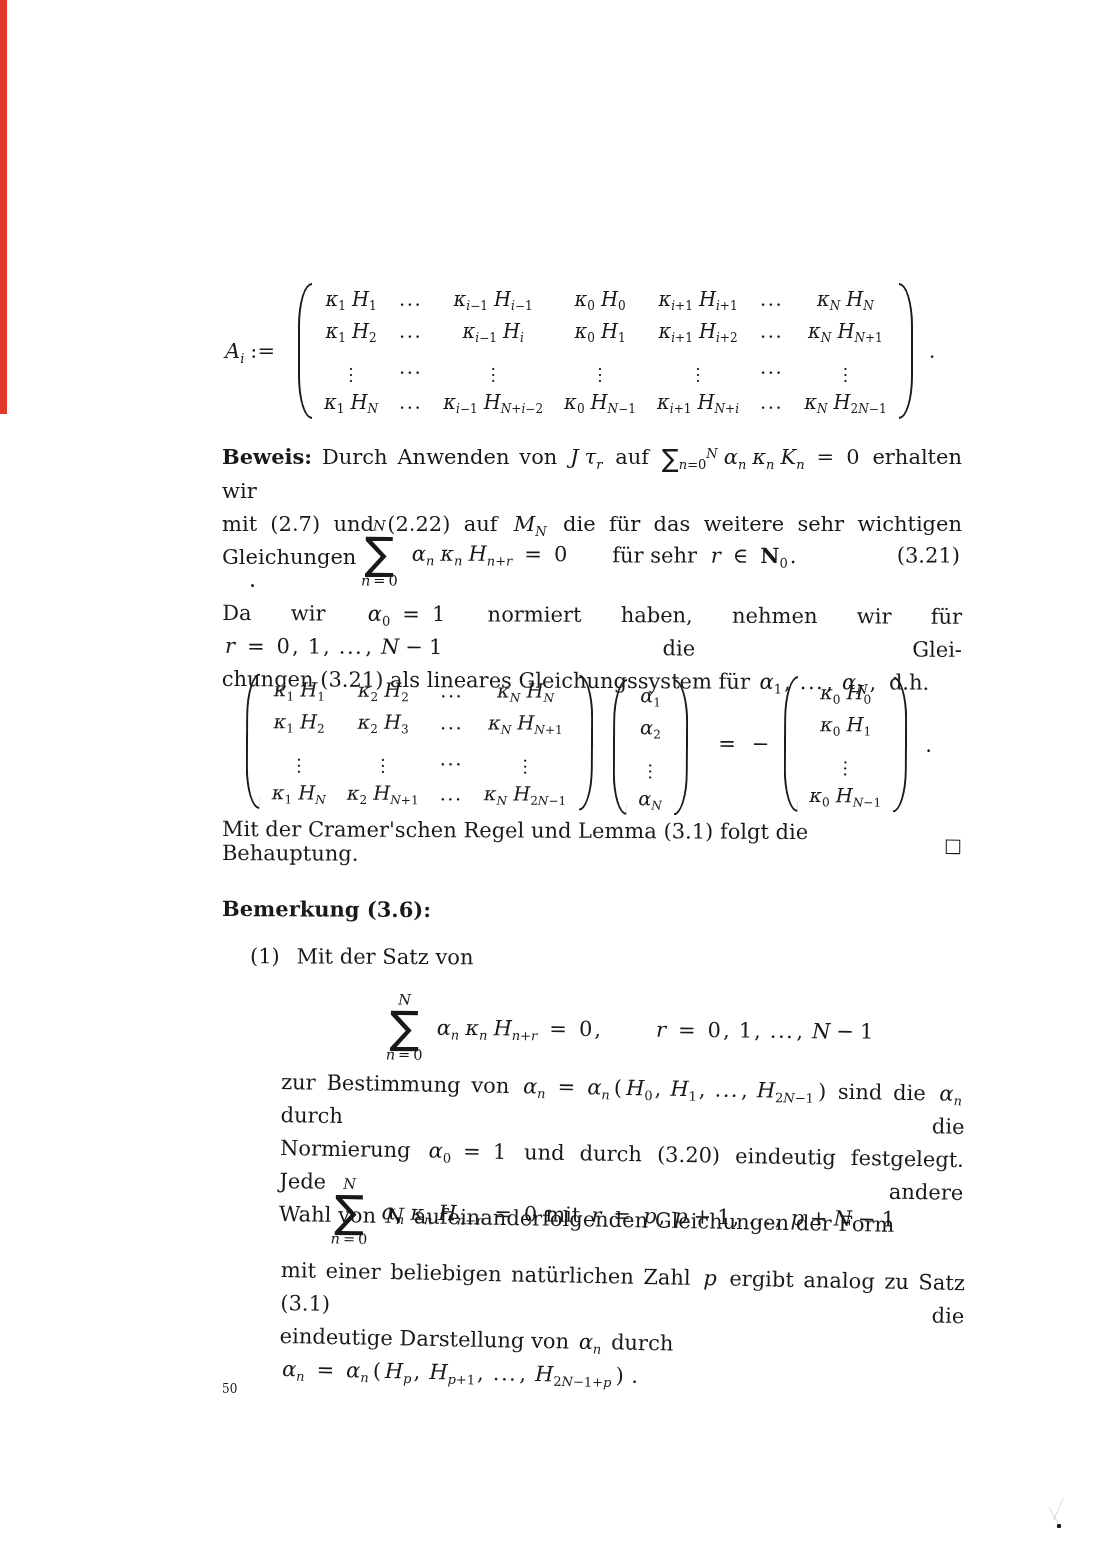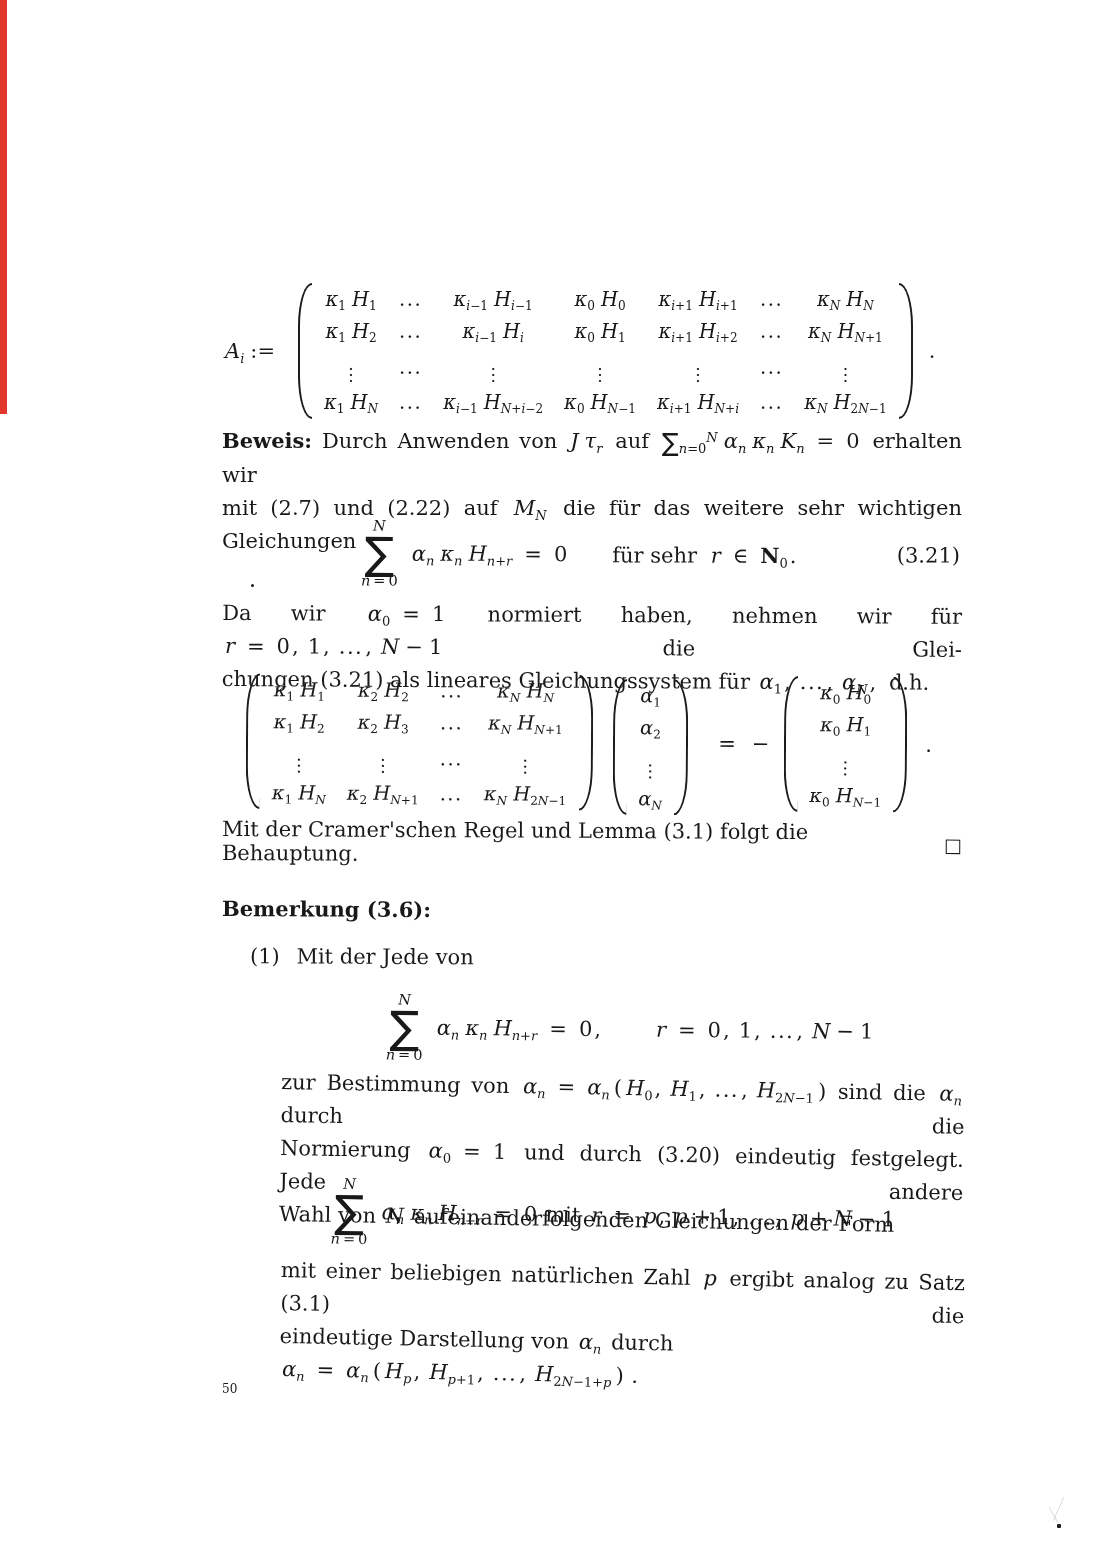--- a/index.html
+++ b/index.html
@@ -111,21 +111,21 @@
           <span class="math"><span class="tok"><span class="it">κ</span><sub><span>0</span></sub></span><span class="tok"><span class="it">H</span><sub><span class="it">N</span><span>−</span><span>1</span></sub></span></span>
           <span class="math"><span class="tok"><span class="it">κ</span><sub><span class="it">i</span><span>+</span><span>1</span></sub></span><span class="tok"><span class="it">H</span><sub><span class="it">N</span><span>+</span><span class="it">i</span></sub></span></span>
           <span class="math"><span class="tok mdots">...</span></span>
           <span class="math"><span class="tok"><span class="it">κ</span><sub><span class="it">N</span></sub></span><span class="tok"><span class="it">H</span><sub><span>2</span><span class="it">N</span><span>−</span><span>1</span></sub></span></span>
         </span>
       <span class="paren r"></span>
     </span>
     <span style="margin-left:16px;">.</span>
   </div>
 
-  <div class="block" style="top:424px;">
+  <div class="block" style="top:440px;">
     <div class="pline just"><b class="lbl">Beweis:</b><span> Durch Anwenden von <span class="math"><span class="tok"><span class="it">J</span></span><span class="tok"><span class="it">τ</span><sub><span class="it">r</span></sub></span></span> auf <span class="math"><span class="tok"><span class="rm sig">∑</span><sub><span class="it">n</span><span>=</span><span>0</span></sub><sup><span class="it">N</span></sup></span><span class="tok"><span class="it">α</span><sub><span class="it">n</span></sub></span><span class="tok"><span class="it">κ</span><sub><span class="it">n</span></sub></span><span class="tok"><span class="it">K</span><sub><span class="it">n</span></sub></span><span class="tok rel"><span class="rm">=</span></span><span class="tok"><span class="rm">0</span></span></span> erhalten wir</span></div>
     <div class="pline just"><span>mit (2.7) und (2.22) auf <span class="math"><span class="tok"><span class="it">M</span><sub><span class="it">N</span></sub></span></span> die für das weitere sehr wichtigen Gleichungen</span></div>
   </div>
 
   <div class="disp r02" style="top:512px;height:82px;">
     <span class="bigsum" style="margin-left:138px;">
       <span class="bs-top math"><span class="tok"><span class="it">N</span></span></span>
       <span class="bs-sig">∑</span>
       <span class="bs-bot math"><span class="tok"><span class="it">n</span></span><span class="tok rel"><span class="rm">=</span></span><span class="tok"><span class="rm">0</span></span></span>
     </span>
@@ -215,21 +215,21 @@
     <span>Mit der Cramer'schen Regel und Lemma (3.1) folgt die Behauptung.</span>
     <span class="qed">□</span>
   </div>
 
   <div class="block r03" style="top:896px;font-weight:bold;">
     <span>Bemerkung (3.6):</span>
   </div>
 
   <div class="block r03" style="top:944px;padding-left:28px;box-sizing:border-box;">
     <span>(1)</span>
-    <span style="margin-left:10px;">Mit der Jede von</span>
+    <span style="margin-left:10px;">Mit der Satz von</span>
   </div>
 
   <div class="disp r05" style="top:984px;height:84px;">
     <span class="bigsum" style="margin-left:163px;">
       <span class="bs-top math"><span class="tok"><span class="it">N</span></span></span>
       <span class="bs-sig">∑</span>
       <span class="bs-bot math"><span class="tok"><span class="it">n</span></span><span class="tok rel"><span class="rm">=</span></span><span class="tok"><span class="rm">0</span></span></span>
     </span>
     <span style="margin-left:10px;" class="math"><span class="tok"><span class="it">α</span><sub><span class="it">n</span></sub></span><span class="tok"><span class="it">κ</span><sub><span class="it">n</span></sub></span><span class="tok"><span class="it">H</span><sub><span class="it">n</span><span>+</span><span class="it">r</span></sub></span></span>
     <span class="math"><span class="tok rel"><span class="rm">=</span></span><span class="tok"><span class="rm">0</span></span><span class="tok pun"><span class="rm">,</span></span></span>

